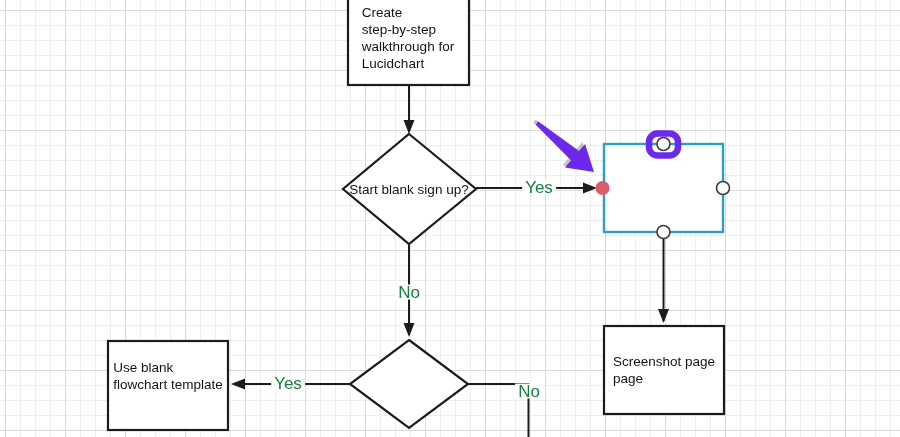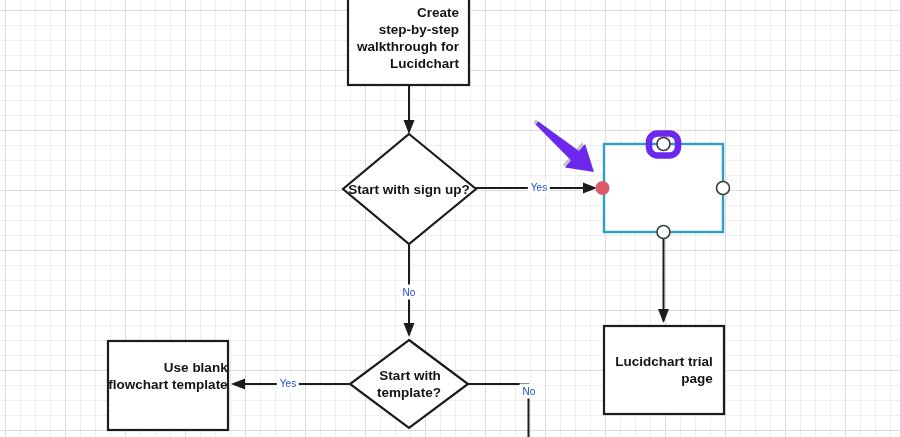--- a/index.html
+++ b/index.html
@@ -19,27 +19,27 @@
   .selected-shape{fill:#fff;stroke:var(--selection);stroke-width:2.4px;}
   .connector{stroke:var(--stroke);stroke-width:2px;fill:none;}
   .arrowhead{fill:var(--stroke);}
   .handle{fill:#fff;stroke:#3c3c3c;stroke-width:1.6px;}
   .conn-dot{fill:var(--connection-point);}
   .focus-ring{fill:none;stroke:var(--annotation);stroke-width:6.5px;}
   .pointer{fill:var(--annotation);}
   .pointer-shadow{fill:rgba(125,125,125,0.45);}
   .node-label{
     position:absolute;transform:translate(-50%,-50%);
-    text-align:right;white-space:pre-line;
-    font-size:13.5px;line-height:17px;color:#141414;font-weight:bold;
+    text-align:left;white-space:pre-line;
+    font-size:13.5px;line-height:17px;color:#141414;
   }
   .edge-label{
     position:absolute;transform:translate(-50%,-50%);
     background:#fff;padding:0 3px;
-    font-size:10px;line-height:15px;color:#1d4ed8;
+    font-size:17px;line-height:15px;color:#15803d;
   }
 </style>
 </head>
 <body>
 
 <div class="canvas">
 
   <svg class="diagram" width="900" height="437" viewBox="0 0 900 437">
     <defs>
       <marker id="arrow" markerUnits="userSpaceOnUse" markerWidth="14" markerHeight="12" viewBox="0 0 14 12" refX="12" refY="6" orient="auto">
@@ -73,26 +73,24 @@
     <g>
       <polygon class="pointer-shadow" points="533.2,122.5 568.6,158.3 562.4,165.5 591.5,170 582.6,141.9 576.4,149.1 535.8,119.5"></polygon>
       <polygon class="pointer" points="535.7,124.5 571.1,160.3 564.9,167.5 594,172 585.1,143.9 578.9,151.1 538.3,121.5"></polygon>
     </g>
   </svg>
 
   <div class="node-label" style="left:408px;top:38px">Create
 step-by-step
 walkthrough for
 Lucidchart</div>
-  <div class="node-label" style="left:409px;top:189px">Start with sign up?</div>
-  <div class="node-label" style="left:409px;top:384px">Start with
-template?</div>
+  <div class="node-label" style="left:409px;top:189px">Start blank sign up?</div>
   <div class="node-label" style="left:168px;top:376px">Use blank
 flowchart template</div>
-  <div class="node-label" style="left:664px;top:370px">Lucidchart trial
+  <div class="node-label" style="left:664px;top:370px">Screenshot page
 page</div>
 
   <div class="edge-label" style="left:539px;top:187px">Yes</div>
   <div class="edge-label" style="left:409px;top:292px">No</div>
   <div class="edge-label" style="left:288px;top:383px">Yes</div>
   <div class="edge-label" style="left:529px;top:391px">No</div>
 
 </div>
 
 </body></html>

